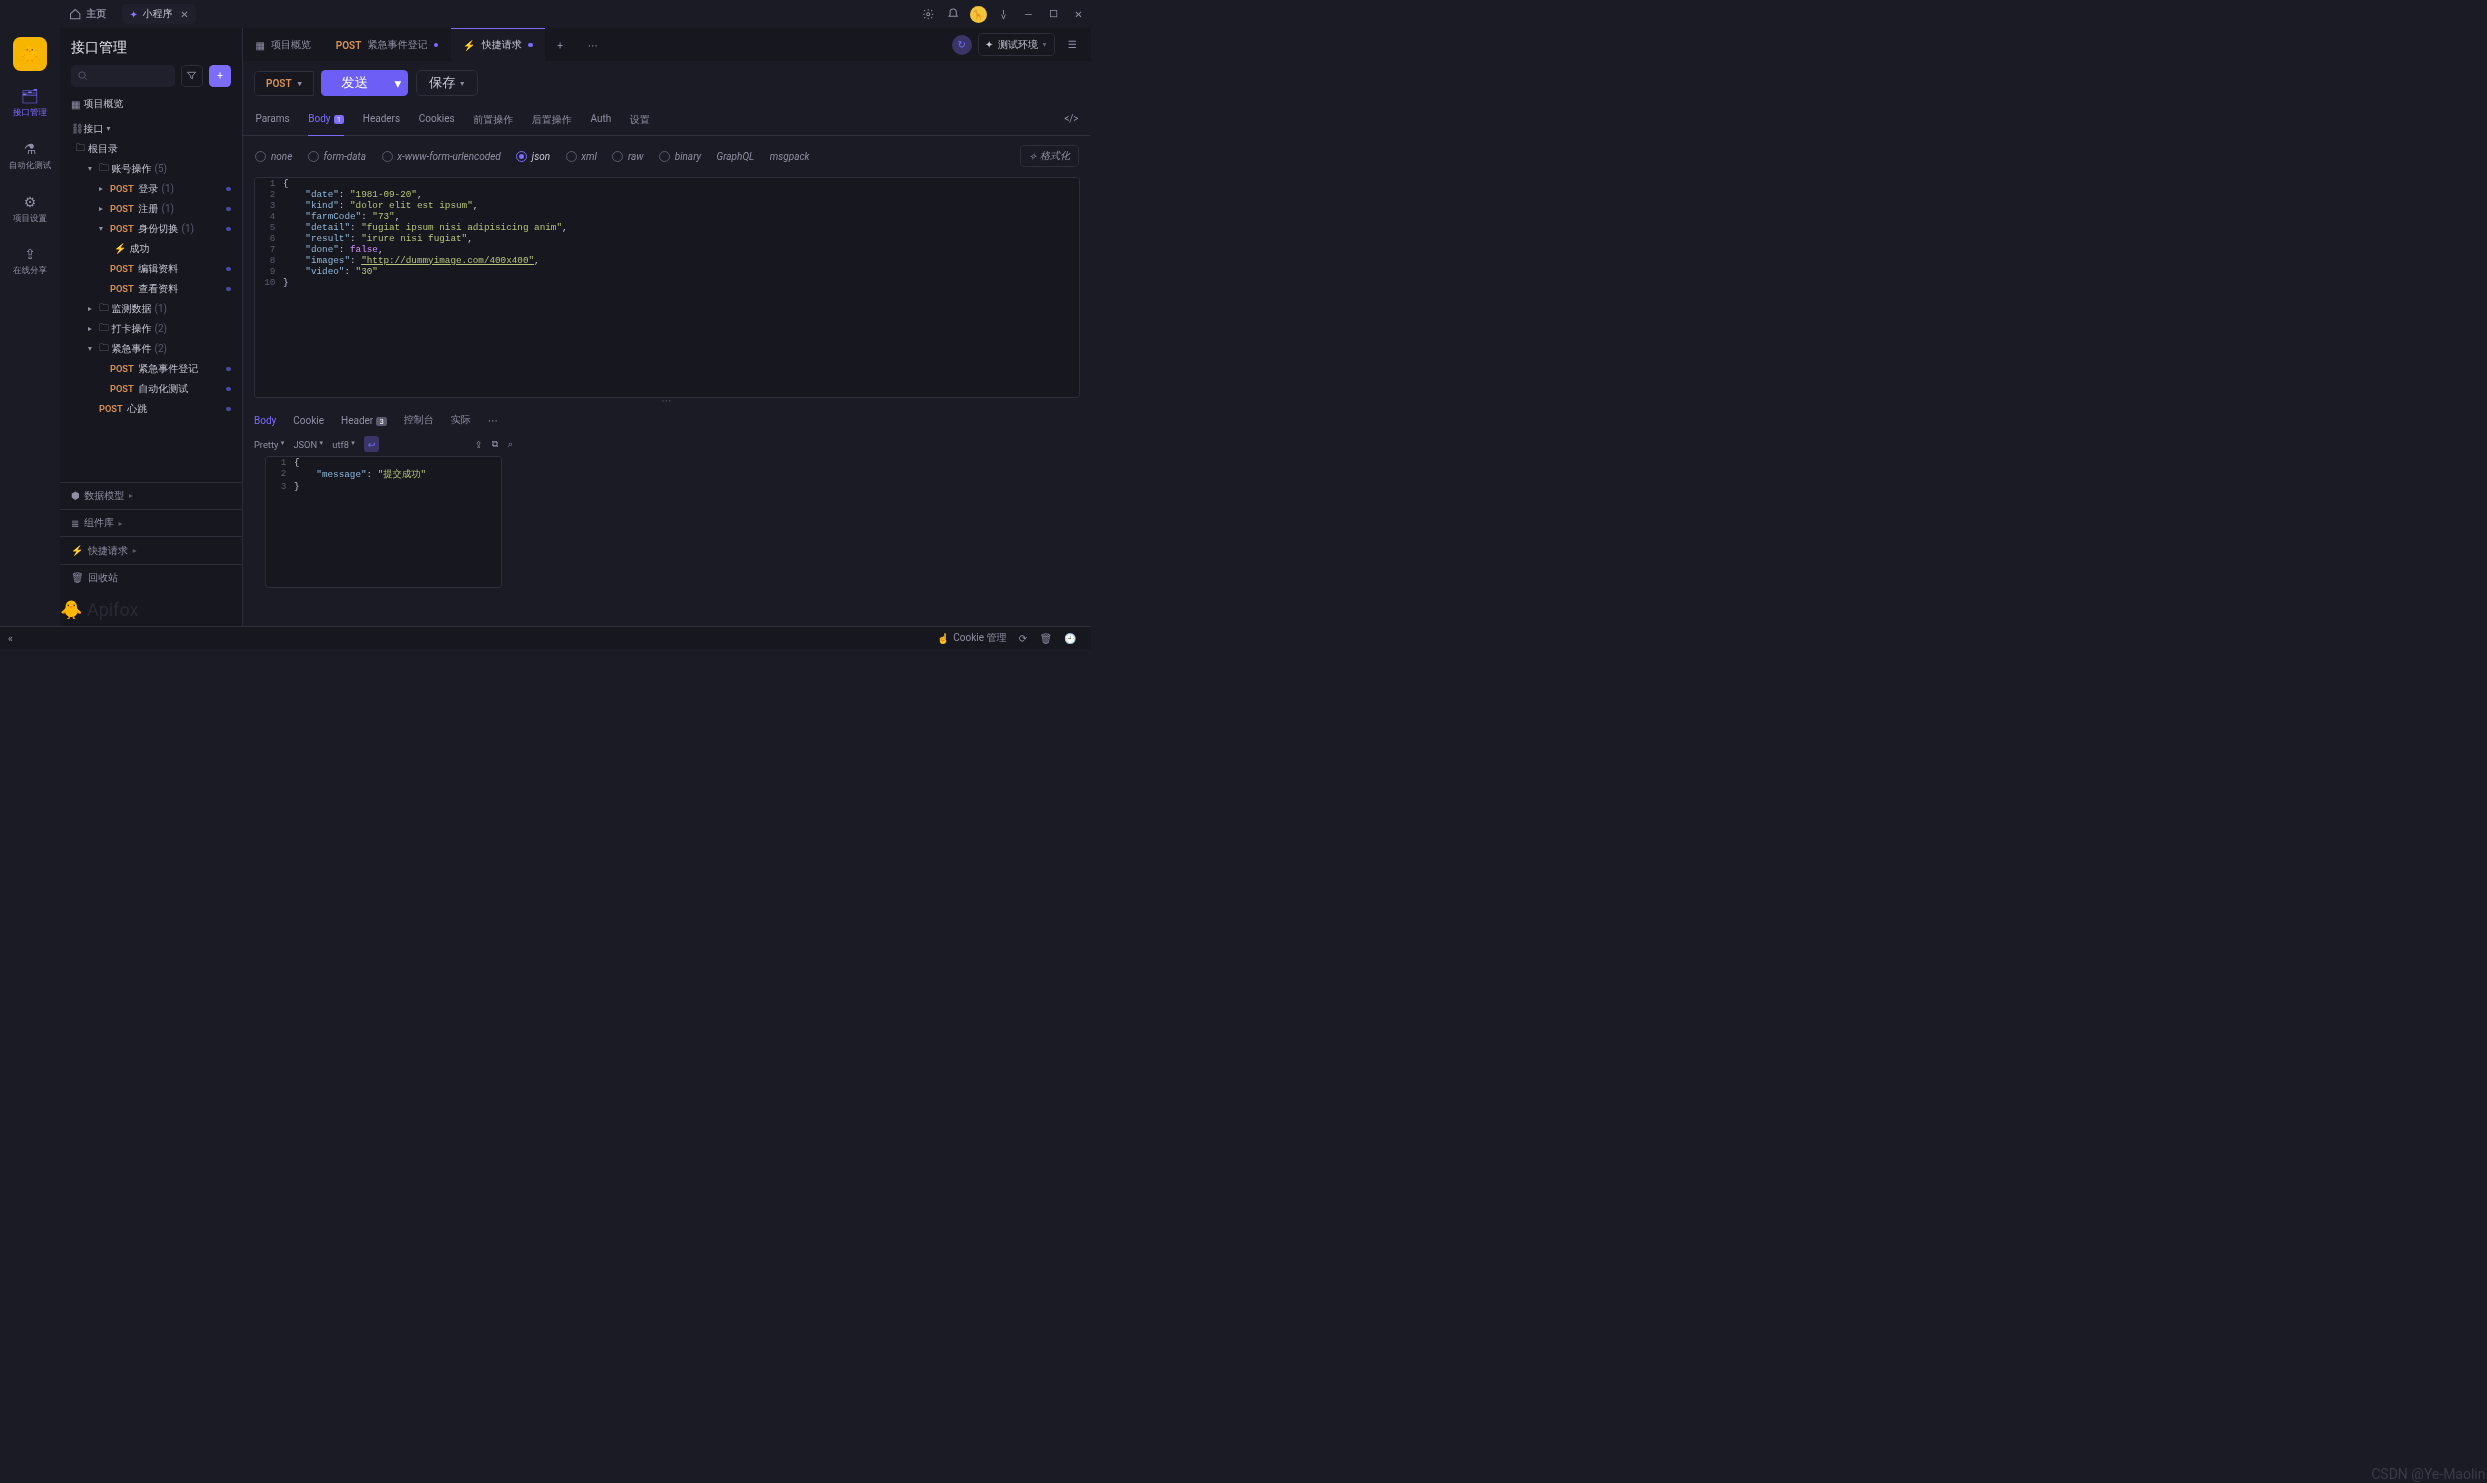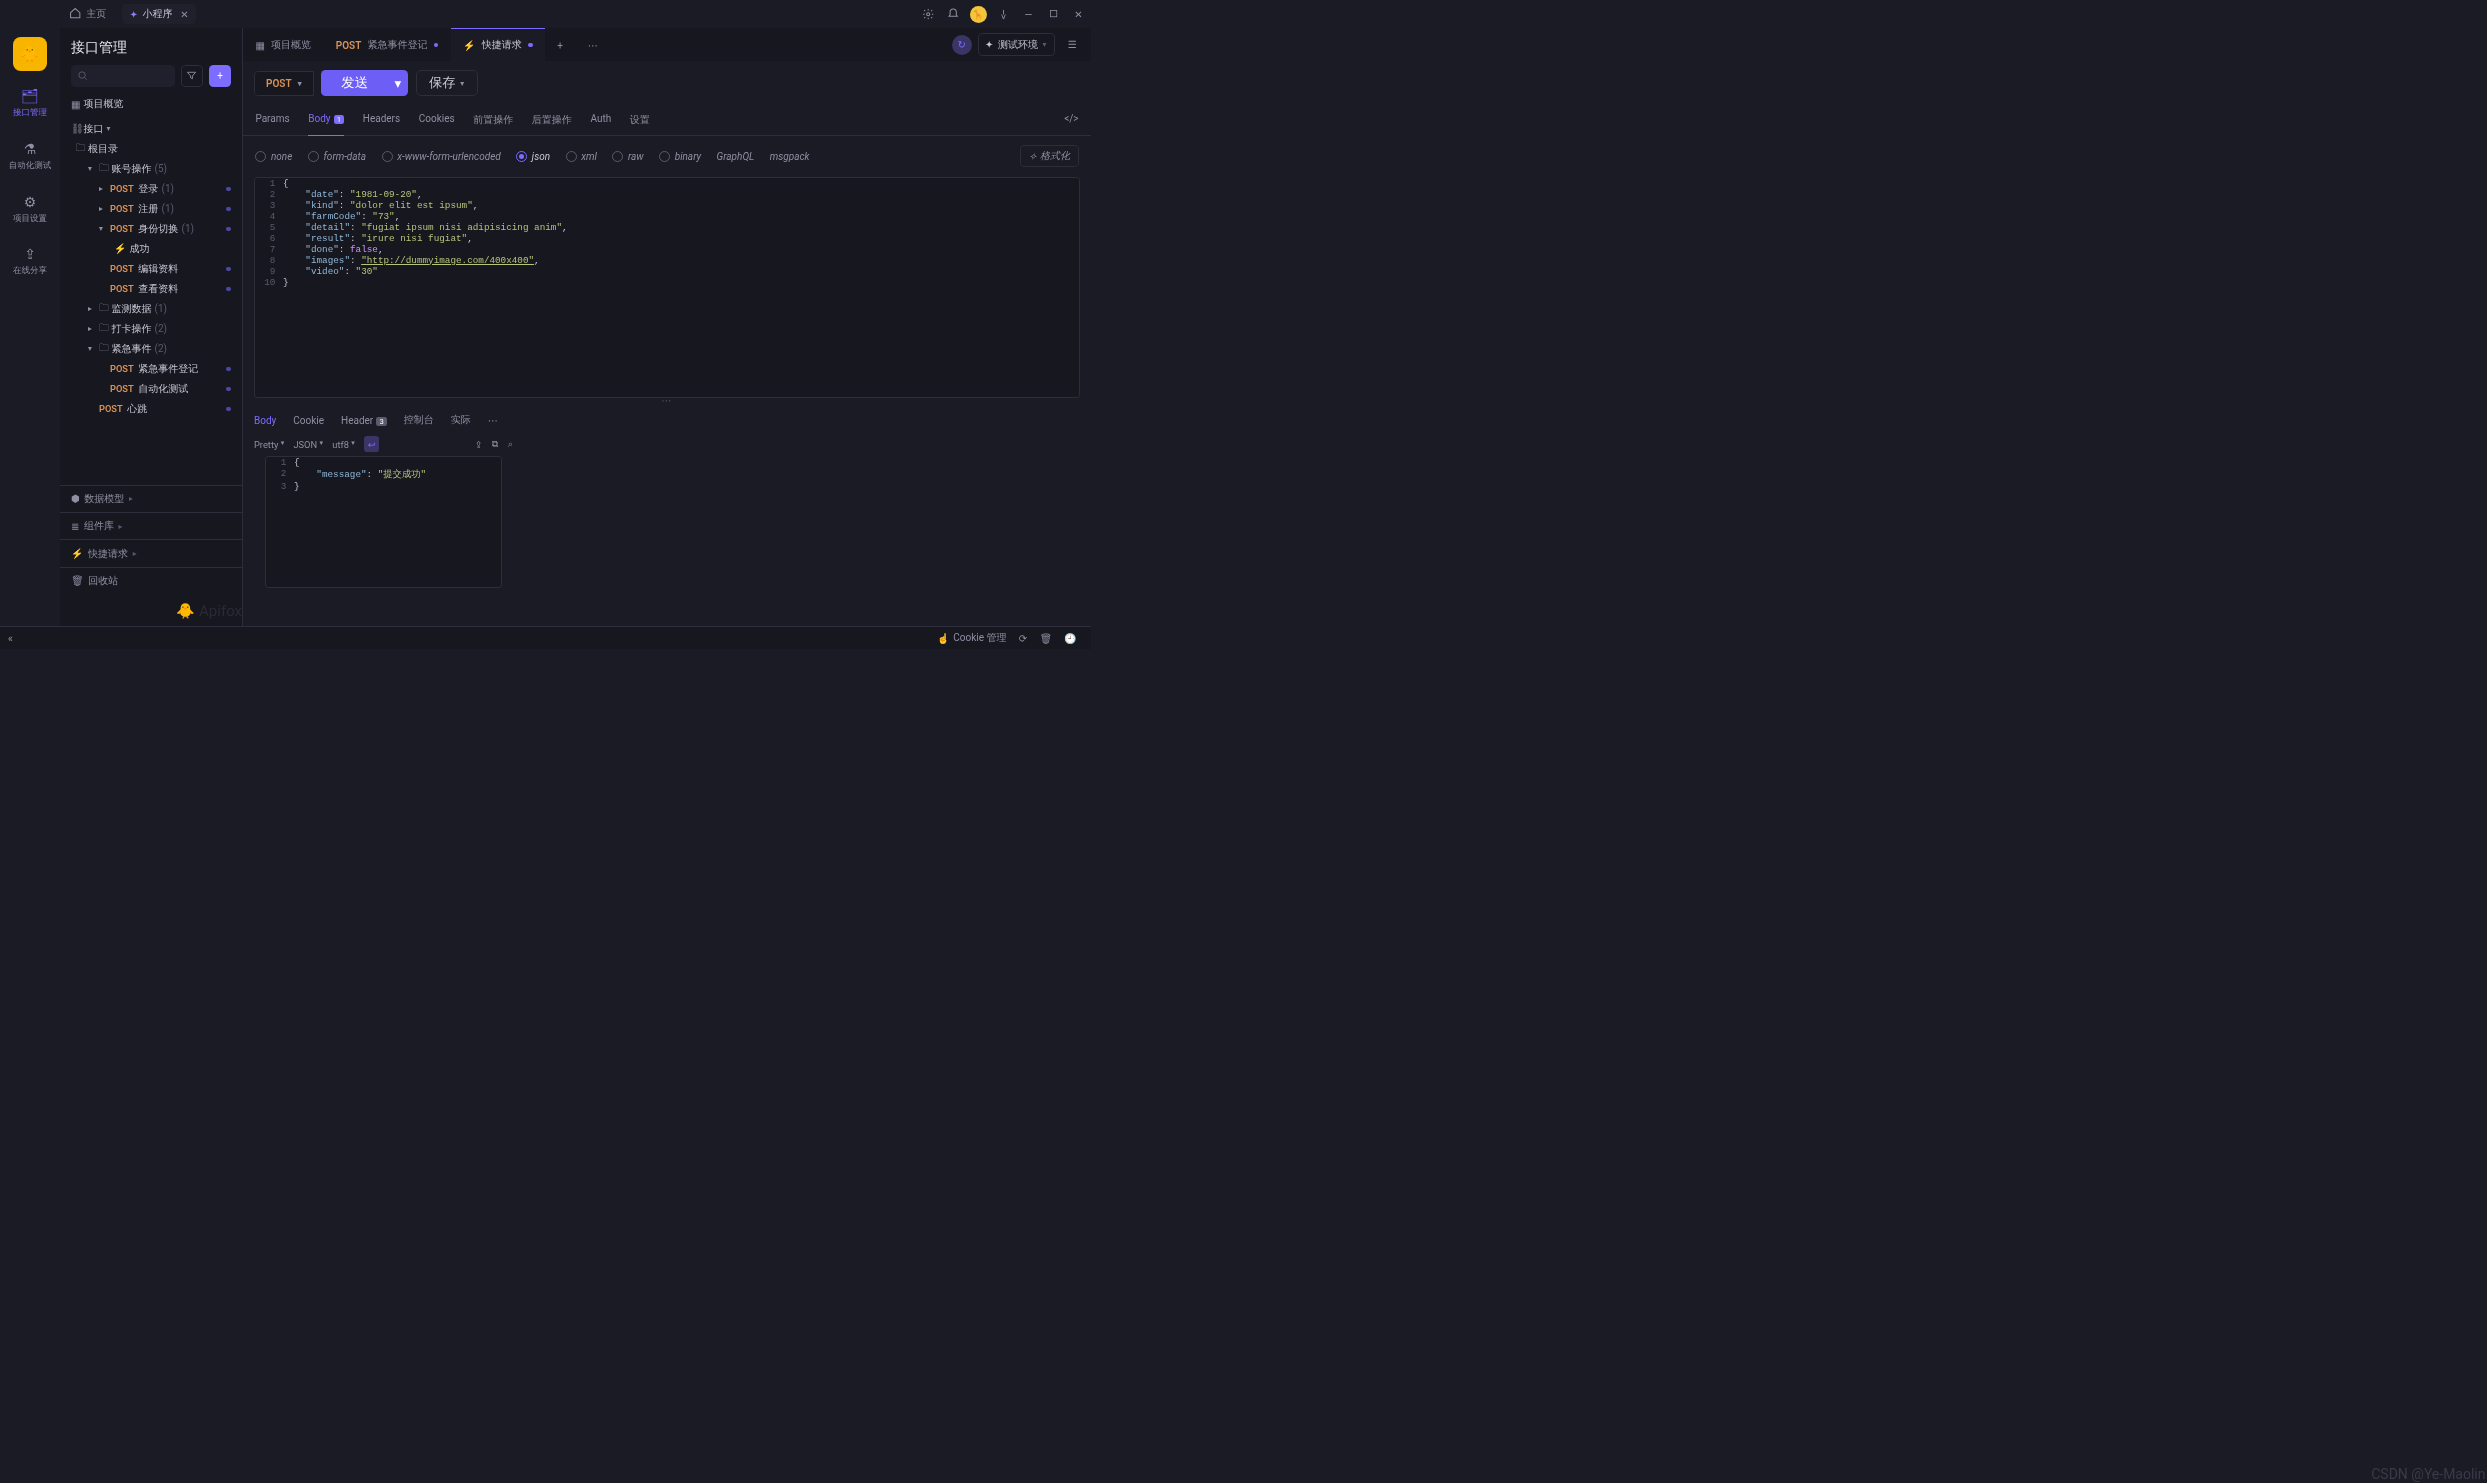--- a/index.html
+++ b/index.html
@@ -31,21 +31,21 @@
     overflow: hidden;
     display: flex;
     flex-direction: column;
   }
 
   .title-bar {
     height: 28px; display: flex; align-items: center;
     background: var(--bg-1);
   }
   .title-bar .left { width: 60px; }
-  .title-bar .home-tab { display: flex; align-items: flex-start; gap: 4.6px; color: var(--text-1); padding: 0 9.3px; cursor: pointer; }
+  .title-bar .home-tab { display: flex; align-items: center; gap: 4.6px; color: var(--text-1); padding: 0 9.3px; cursor: pointer; font-weight: bold; }
   .title-bar .app-tab {
     display: flex; align-items: center; gap: 4.6px;
     background: var(--bg-2); border-radius: 4.6px; padding: 3.1px 7.7px;
     color: var(--text-0);
     margin-left: 6.2px;
   }
   .title-bar .spacer { flex: 1; }
   .title-bar .ctrl { width: 25px; height: 28px; display: flex; align-items: center; justify-content: center; color: var(--text-1); cursor: pointer; }
   .avatar { width: 17px; height: 17px; border-radius: 50%; background: #f3c53a; display: inline-flex; align-items: center; justify-content: center; font-size: 9.3px; color: #6b4a00; }
 
@@ -363,21 +363,21 @@
       </div>
     <div class="section">
         <span>⚡</span>
         <span>快捷请求</span>
         <span style="font-size:7.7px;color:var(--text-dim)">▸</span>
       </div>
     <div class="section">
         <span>🗑</span>
         <span>回收站</span>
       </div>
-    <div style="text-align:right; padding:7.7px 0 6.2px; color:#2a2a36; font-size:15px">🐥 <span>Apifox</span></div>
+    <div style="text-align:left; padding:7.7px 0 6.2px; color:#2a2a36; font-size:18px">🐥 <span>Apifox</span></div>
   </div>
 
   <div class="main">
     <div class="tab-strip">
       <div class="tab">
         <span>▦</span>
         <span>项目概览</span>
       </div>
       <div class="tab">
         <span style="color:var(--post-orange);font-weight:600">POST</span>

